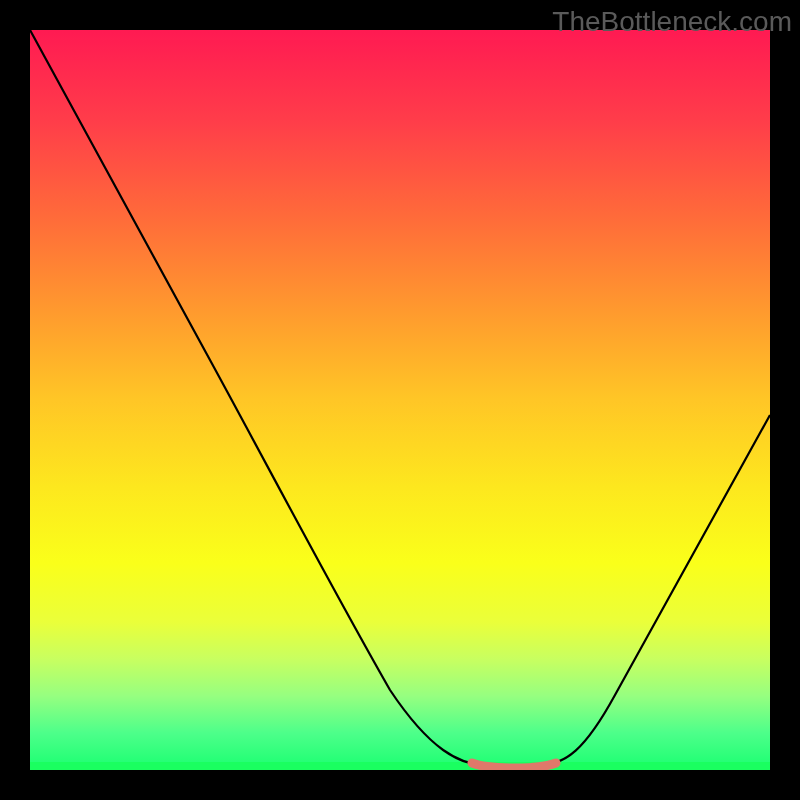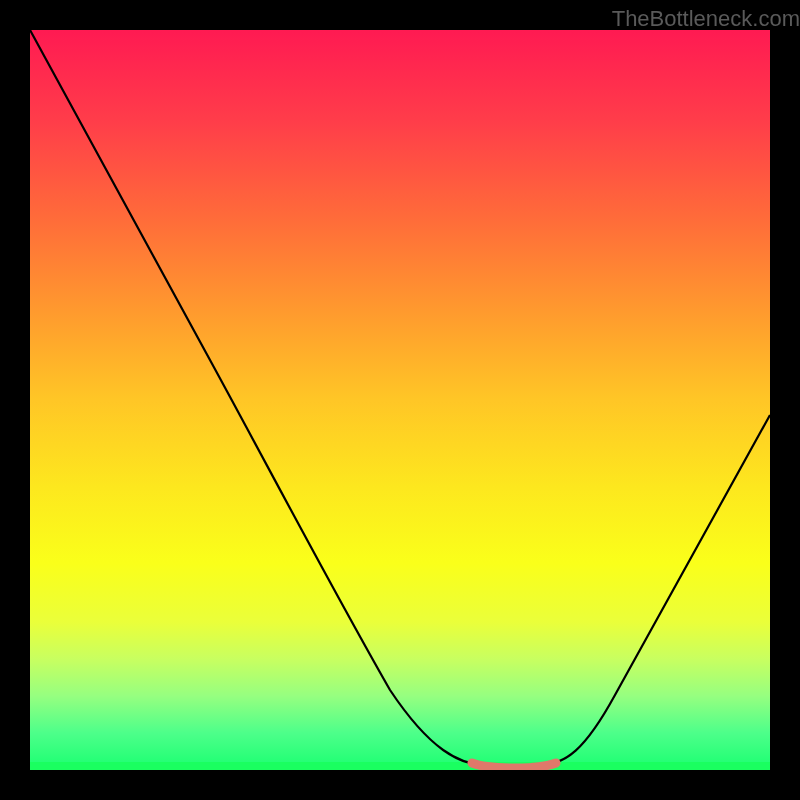--- a/index.html
+++ b/index.html
@@ -7,23 +7,23 @@
     padding: 0;
     width: 800px;
     height: 800px;
     background: #000;
     position: relative;
     font-family: Arial, sans-serif;
   }
   .watermark {
     position: absolute;
     top: 6px;
-    right: 0;
+    right: 8px;
     color: #5a5a5a;
-    font-size: 22px;
+    font-size: 28px;
     font-weight: 500;
     z-index: 10;
   }
   .plot-area {
     position: absolute;
     left: 30px;
     top: 30px;
     width: 740px;
     height: 740px;
     background: linear-gradient(to bottom,

